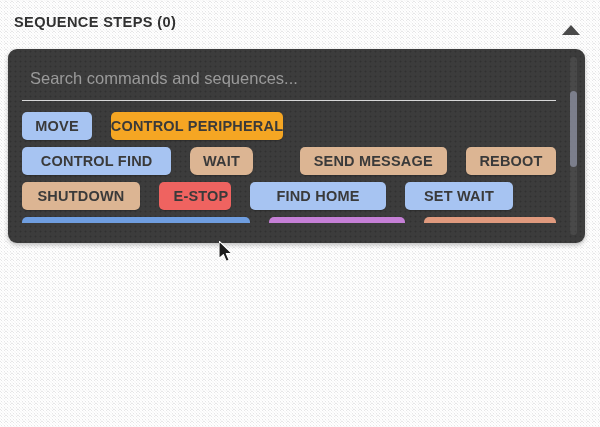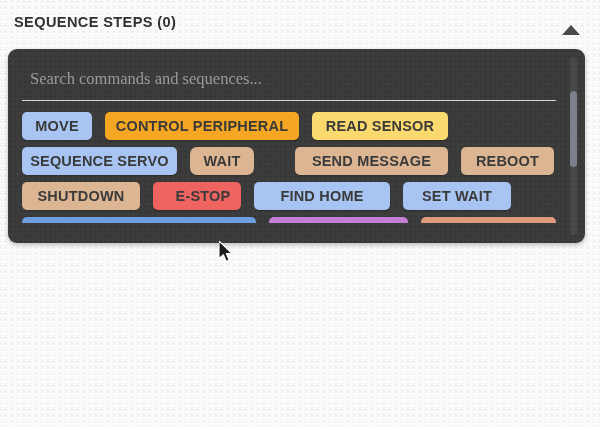--- a/index.html
+++ b/index.html
@@ -98,40 +98,40 @@
   #search-input {
     width: 100%;
     height: 38px;
     box-sizing: border-box;
     background: transparent;
     border: none;
     border-bottom: 1.5px solid #d8d8d8;
     outline: none;
     color: #e8e8e8;
     font-size: 16.5px;
-    font-family: Liberation Serif, serif;
+    font-family: Liberation Sans, sans-serif;
     padding: 0 2px 6px 8px;
   }
   #search-input::placeholder {
     color: #9a9a9a;
     opacity: 1;
   }
 
   
   #command-rows {
     position: absolute;
     left: 14px;
     top: 63px;
     width: 534px;
   }
   .cmd-row {
     display: flex;
     flex-direction: row;
     align-items: flex-start;
-    gap: 13px;
+    gap: 19px;
     margin-bottom: 7px;
     height: 28px;
   }
   .cmd-btn {
     height: 28px;
     box-sizing: border-box;
     border-radius: 5px;
     border: none;
     padding: 0 12px;
     font-family: "Liberation Sans", sans-serif;
@@ -194,32 +194,31 @@
 <div id="command-palette">
   <div id="palette-scroll">
 
     <div id="search-row">
       <input id="search-input" type="text" placeholder="Search commands and sequences..." value="" style="">
     </div>
 
     <div id="command-rows">
         <div class="cmd-row">
           <button class="cmd-btn" style="background-color: rgb(167, 196, 242); width: 70px;">MOVE</button>
-          <button class="cmd-btn" style="background-color: rgb(245, 166, 35); width: 194px;">CONTROL PERIPHERAL</button>
-          <button class="cmd-btn" style="background-color: rgb(250, 218, 110); width: 136px;">READ SENSOR</button>
+          <button class="cmd-btn" style="background-color: rgb(245, 166, 35); width: 172px;">CONTROL PERIPHERAL</button>
         </div>
         <div class="cmd-row">
-          <button class="cmd-btn" style="background-color: rgb(167, 196, 242); width: 155px;">SEQUENCE SERVO</button>
+          <button class="cmd-btn" style="background-color: rgb(167, 196, 242); width: 155px;">CONTROL FIND</button>
           <button class="cmd-btn" style="background-color: rgb(220, 181, 147); width: 64px; border-radius: 7px;">WAIT</button>
           <button class="cmd-btn" style="background-color: rgb(220, 181, 147); width: 153px; margin-left: 28px;">SEND MESSAGE</button>
           <button class="cmd-btn" style="background-color: rgb(220, 181, 147); width: 93px;">REBOOT</button>
         </div>
         <div class="cmd-row">
           <button class="cmd-btn" style="background-color: rgb(220, 181, 147); width: 118px; text-align: center;">SHUTDOWN</button>
-          <button class="cmd-btn" style="background-color: rgb(239, 99, 96); width: 88px; padding-left: 24px;">E-STOP</button>
+          <button class="cmd-btn" style="background-color: rgb(239, 99, 96); width: 72px; padding-left: 24px;">E-STOP</button>
           <button class="cmd-btn" style="background-color: rgb(167, 196, 242); width: 136px;">FIND HOME</button>
           <button class="cmd-btn" style="background-color: rgb(167, 196, 242); width: 108px;">SET WAIT</button>
         </div>
         <div class="cmd-row" style="height: 6px; overflow: hidden; margin-bottom: 0px;">
           <button class="cmd-btn" style="background-color: rgb(111, 158, 224); width: 240px; height: 28px; box-shadow: none;"></button>
           <button class="cmd-btn" style="background-color: rgb(197, 127, 214); width: 142px; height: 28px; box-shadow: none;"></button>
           <button class="cmd-btn" style="background-color: rgb(224, 154, 126); width: 138px; height: 28px; box-shadow: none;"></button>
         </div>
       </div>
 

